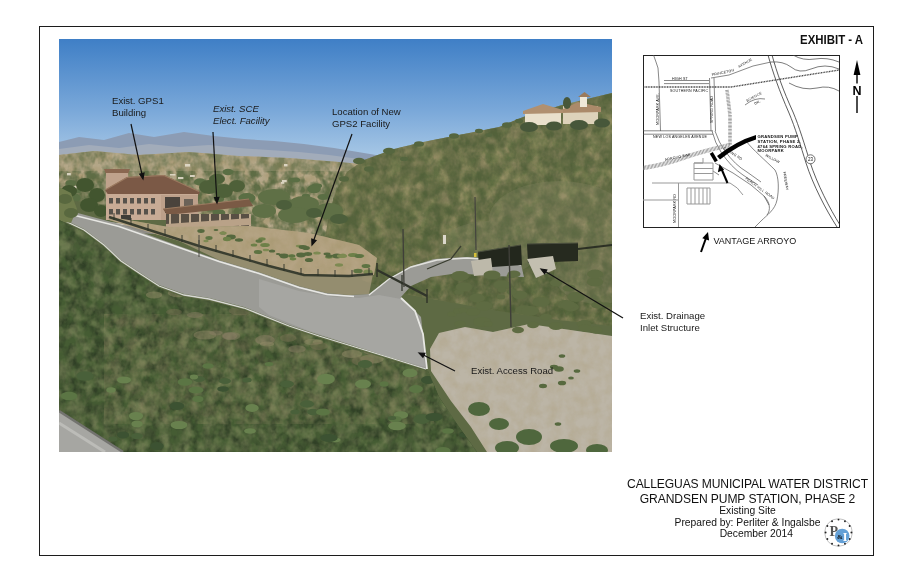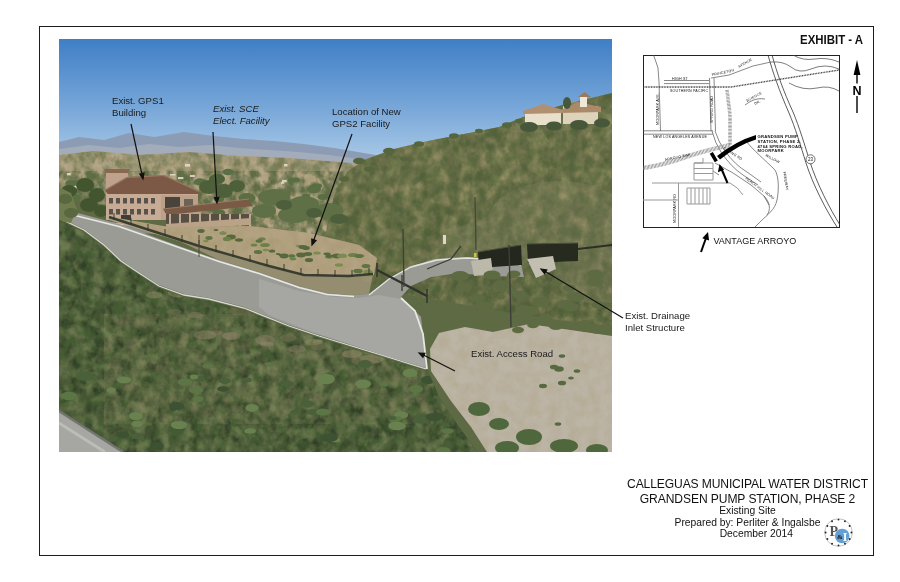--- a/index.html
+++ b/index.html
@@ -519,23 +519,23 @@
 <rect x="384" y="196" width="3" height="9" fill="#dcd8cc"></rect>
 <line x1="140" y1="196" x2="140" y2="218" stroke="#4a4a42" stroke-width="1"></line>
 </svg>
 
 <div class="lbl" style="left:112px;top:95px;">Exist. GPS1<br>Building</div>
 
 <div class="lbl" style="left:213px;top:103px;font-style:italic;">Exist. SCE<br>Elect. Facility</div>
 
 <div class="lbl" style="left:332px;top:106px;">Location of New<br>GPS2 Facility</div>
 
-<div class="lbl" style="left:625px;top:310px;">Exist. Drainage<br>Inlet Structure</div>
-
-<div class="lbl" style="left:458px;top:348px;padding-left:13px;">Exist. Access Road</div>
+<div class="lbl" style="left:640px;top:310px;">Exist. Drainage<br>Inlet Structure</div>
+
+<div class="lbl" style="left:458px;top:365px;padding-left:13px;">Exist. Access Road</div>
 
 <svg class="abs" style="left:0;top:0;" width="900" height="582" viewBox="0 0 900 582">
   <g stroke="#111" stroke-width="1.2" fill="#111">
 
     <line x1="131" y1="124" x2="141.8" y2="173.6"></line>
     <path d="M143,179 L139.7,174.1 L144,173.1 Z"></path>
 
     <line x1="213" y1="132" x2="216.7" y2="197.5"></line>
     <path d="M217,203 L214.5,197.6 L218.9,197.4 Z"></path>
 

